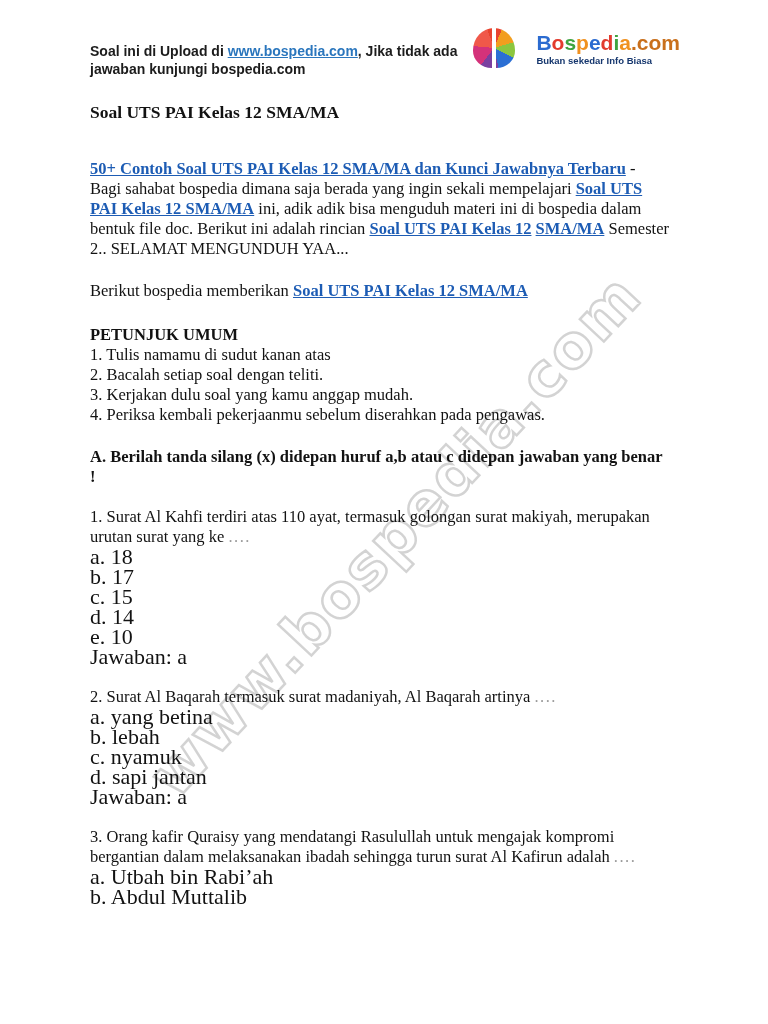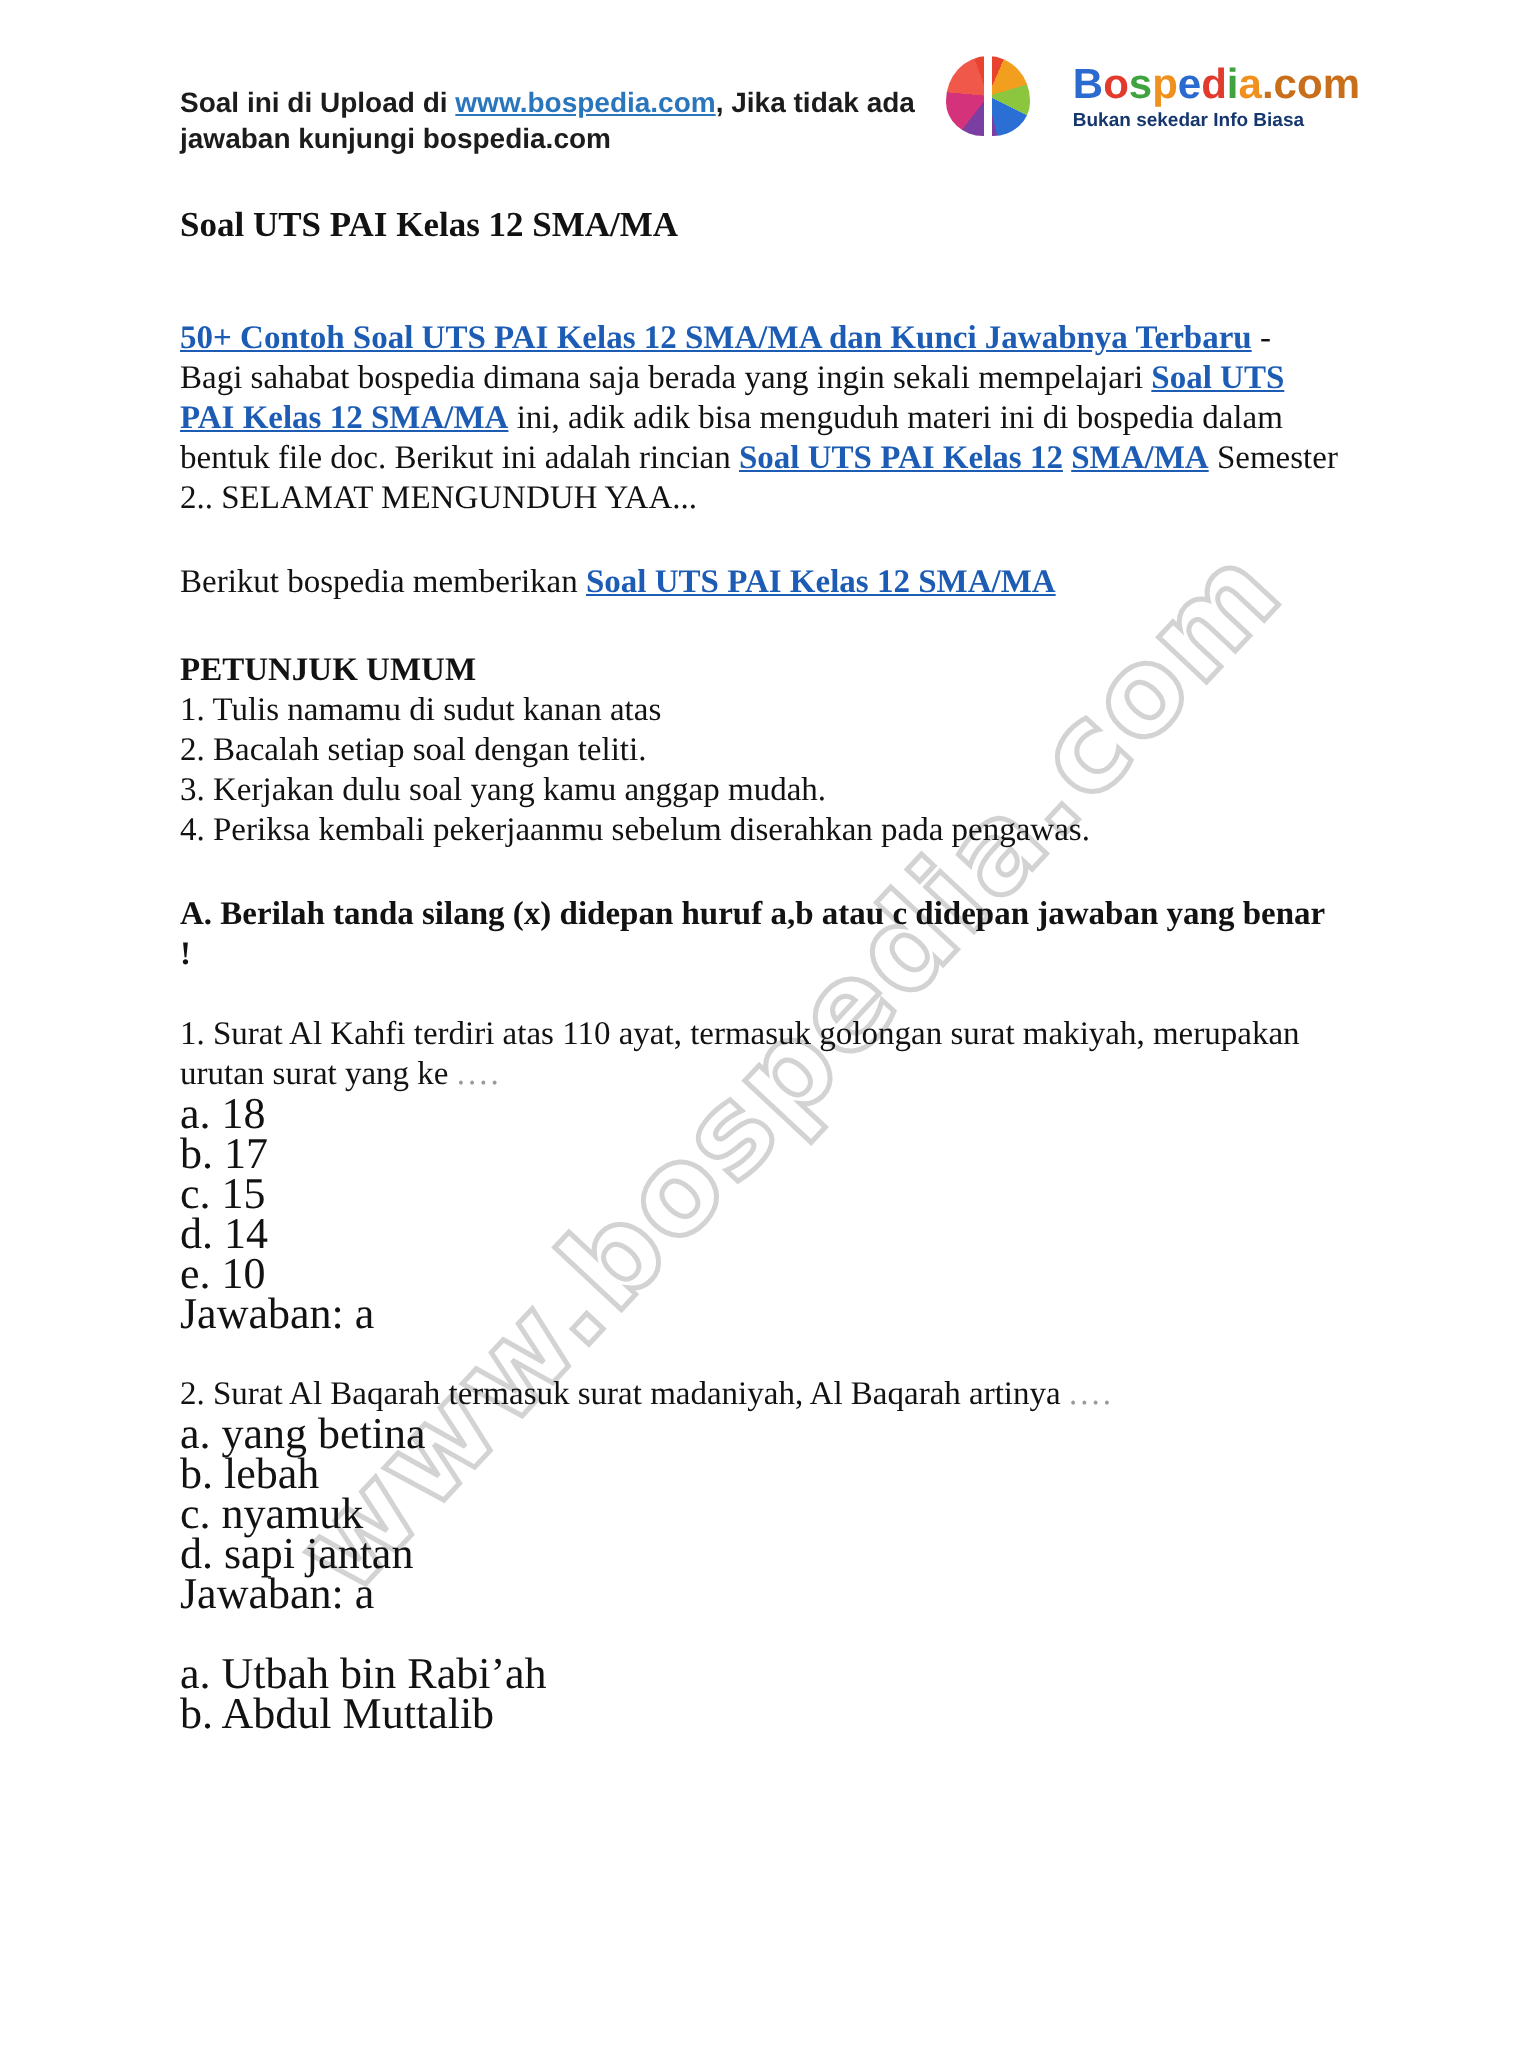--- a/index.html
+++ b/index.html
@@ -139,20 +139,21 @@
       <div class="opts">
         <div>a. yang betina</div>
         <div>b. lebah</div>
         <div>c. nyamuk</div>
         <div>d. sapi jantan</div>
       </div>
       <div class="ans">Jawaban: a</div>
     </div>
 
     <div class="q">
+      <div><span>3. Orang kafir Quraisy yang mendatangi Rasulullah untuk mengajak kompromi bergantian dalam melaksanakan ibadah sehingga turun surat Al Kafirun adalah </span><span class="dots">....</span></div>
       <div class="opts">
         <div>a. Utbah bin Rabi’ah</div>
         <div>b. Abdul Muttalib</div>
       </div>
     </div>
 
   </div>
 </div>
 
 </body></html>

